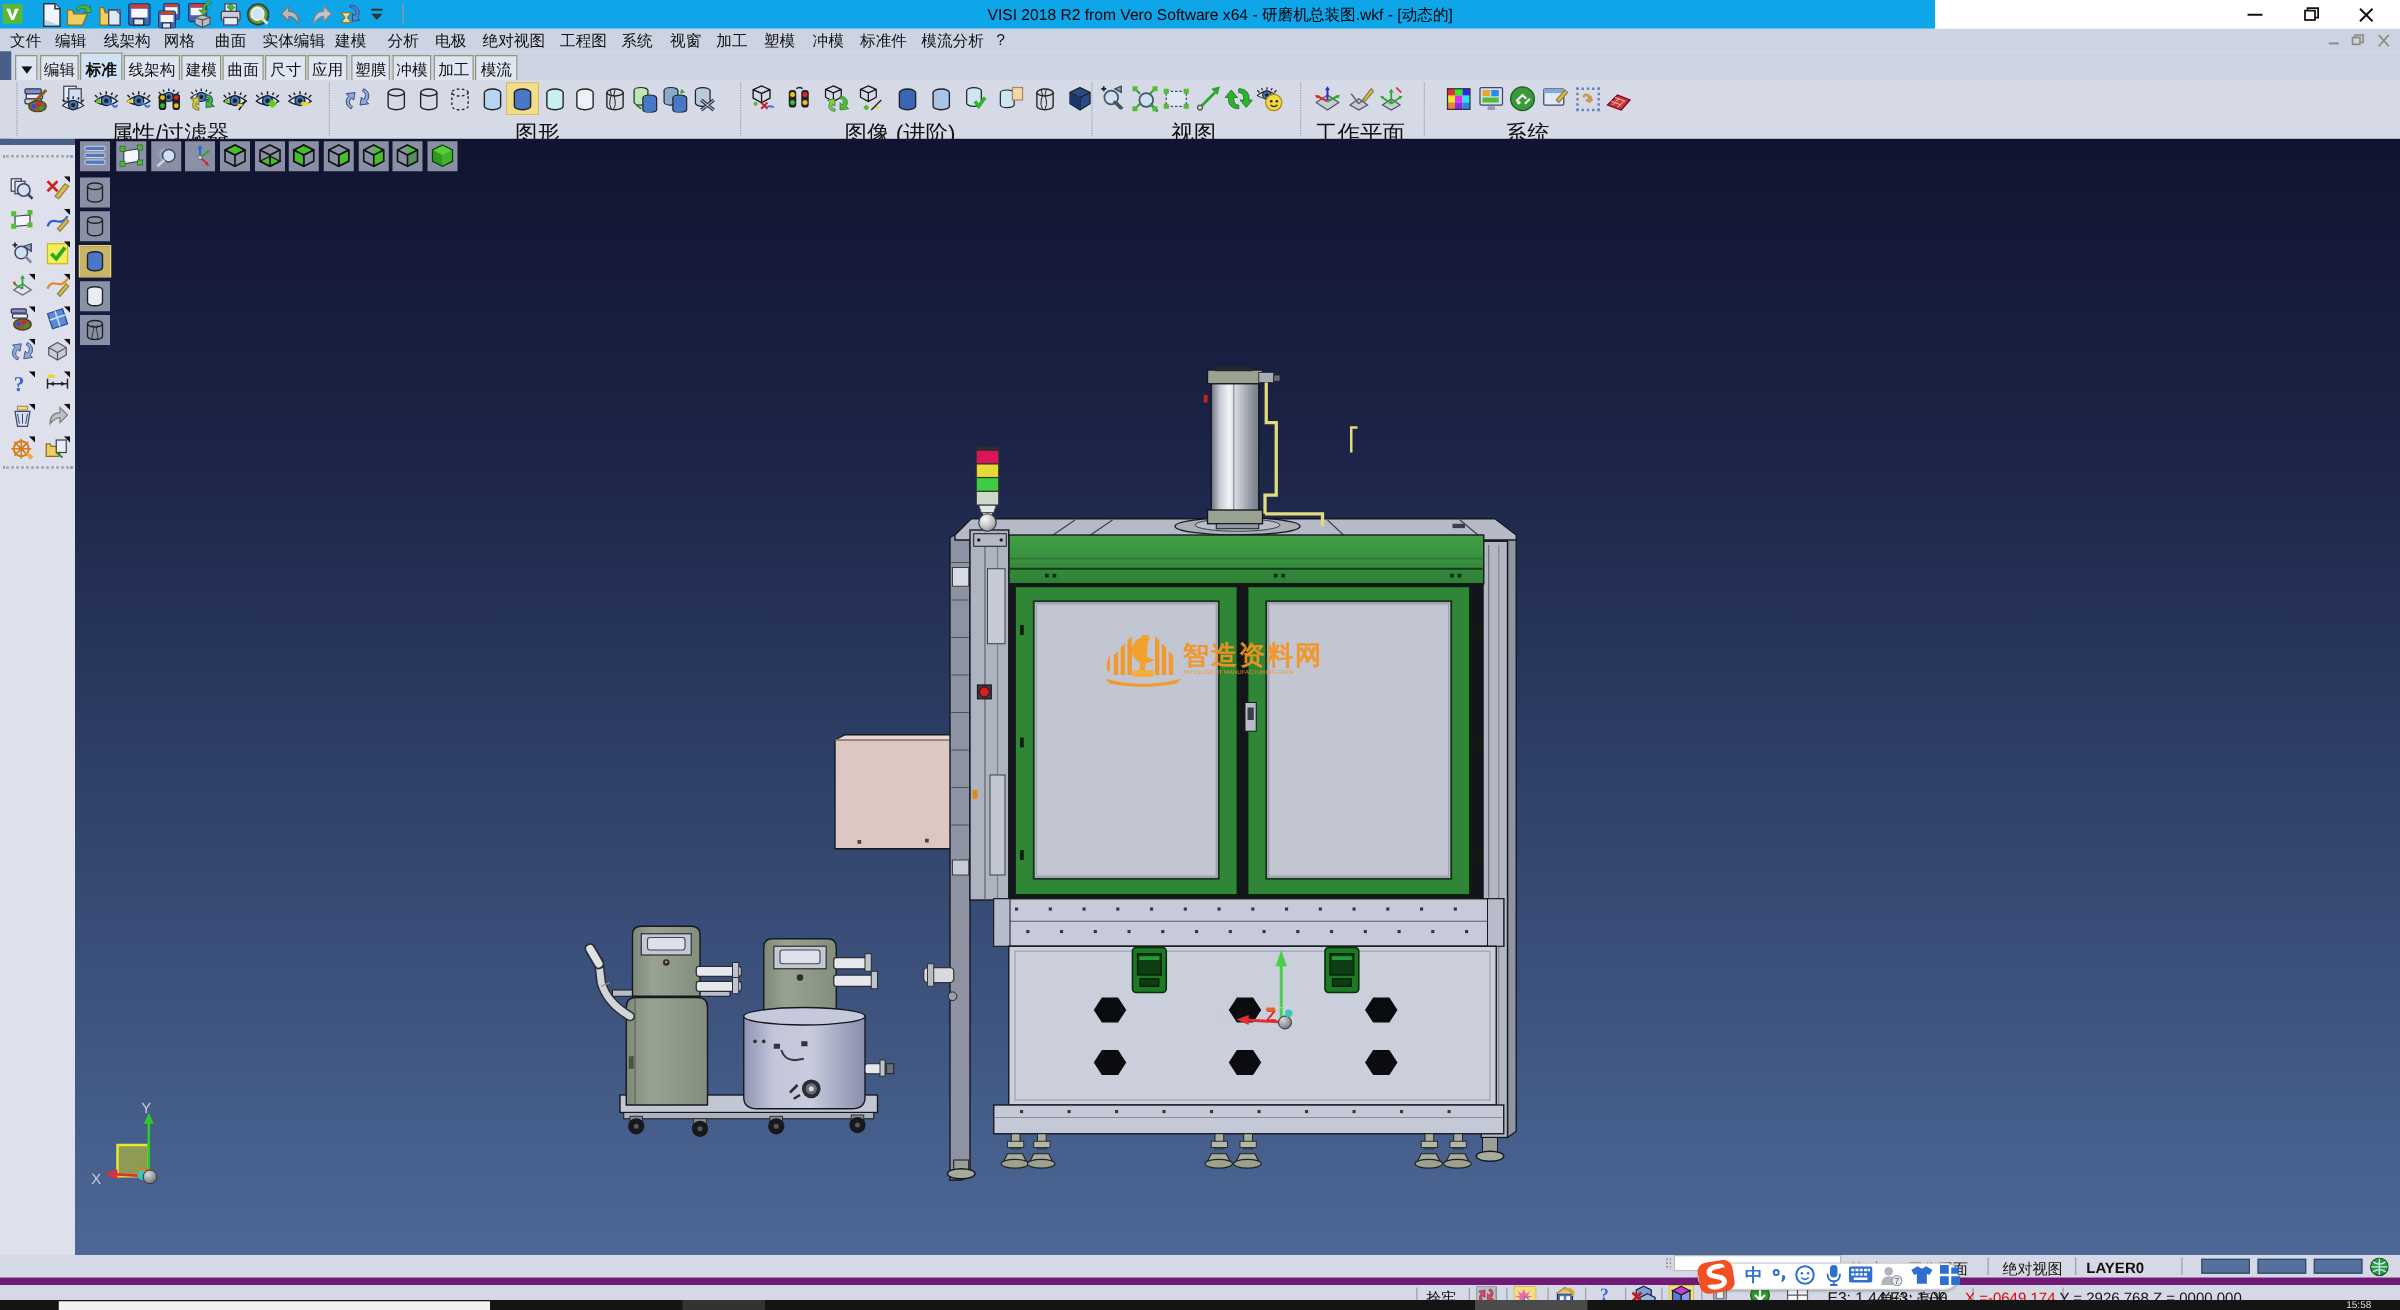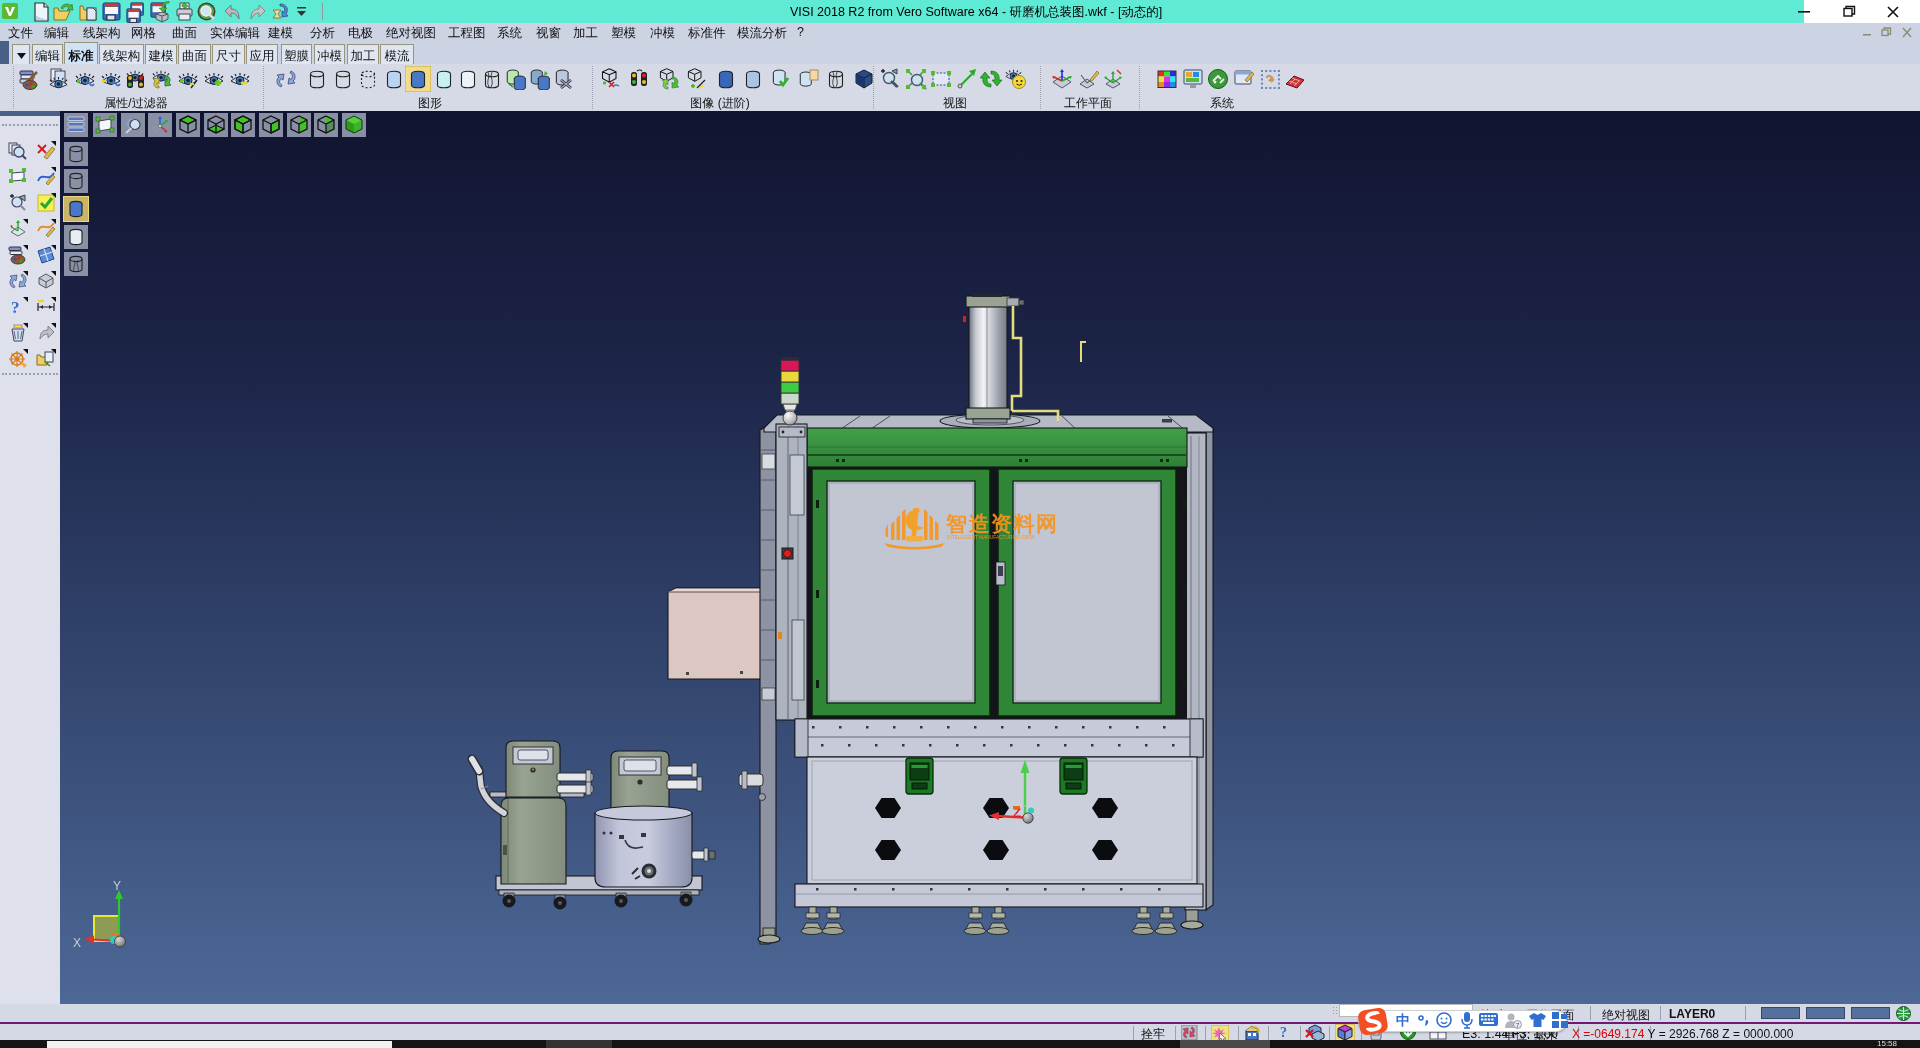--- a/index.html
+++ b/index.html
@@ -1,40 +1,40 @@
 <!DOCTYPE html>
 <html><head>
 <meta charset="utf-8">
 <style>
 html,body{margin:0;padding:0;width:1920px;height:1048px;overflow:hidden;background:#fff;
 font-family:"Liberation Sans",sans-serif;}
 *{box-sizing:border-box;}
 .abs{position:absolute;}
-#titlebar{position:absolute;left:0;top:0;width:1804px;height:23px;background:#5eead4;}
+#titlebar{position:absolute;left:0;top:0;width:1548px;height:23px;background:#0ea5e9;}
 #title-text{position:absolute;left:0;top:4px;width:100%;text-align:center;font-size:12.5px;color:#000;}
 #qat{position:absolute;left:30px;top:1px;height:22px;}
 #menubar{position:absolute;left:0;top:23px;width:1920px;height:18px;background:#ccd3e3;font-size:12.5px;color:#111;padding-left:40px;}
 #menubar span{position:absolute;top:2px;}
 #tabrow{position:absolute;left:0;top:41px;width:1920px;height:23px;background:#ccd3e3;}
 #leftdark{position:absolute;left:0;top:41px;width:9px;height:70px;background:#4a5f88;}
 .tab{position:absolute;top:3px;height:20px;background:#dfe6f2;border:1px solid #98957d;border-bottom:none;font-size:12.5px;color:#111;text-align:center;padding-top:3px;}
 .tab.sel{background:#cfe2f6;top:1px;height:22px;padding-top:5px;font-weight:bold;}
 #ribbon{position:absolute;left:0;top:64px;width:1920px;height:47px;background:#d5dae6;}
-.grplabel{position:absolute;top:31px;font-size:12px;color:#111;text-align:center;}
+.grplabel{position:absolute;top:31px;font-size:18px;color:#111;text-align:center;}
 .dotsep{position:absolute;top:2px;height:43px;width:1px;border-left:1px dotted #9aa0ae;}
 .ricon{position:absolute;top:4px;}
 #leftpanel{position:absolute;left:0;top:111px;width:60px;height:893px;background:#dee1eb;}
 #lp-dark{position:absolute;left:0;top:111px;width:60px;height:5px;background:#4a5f88;}
 .lpdot{position:absolute;left:2px;width:56px;height:0;border-top:2px dotted #9aa0ae;}
 #viewport{position:absolute;left:60px;top:111px;width:1860px;height:893px;
 background:linear-gradient(to bottom,#111430 0%,#1c2447 28%,#31436c 60%,#4d6896 100%);}
 .vbtn{position:absolute;width:24px;height:24px;background:rgba(148,155,175,0.92);display:flex;align-items:center;justify-content:center;}
 .vbtn.sel{background:#c9b469;outline:1px solid #e8d87a;}
 #status1{position:absolute;left:0;top:1004px;width:1920px;height:18px;background:#d4d9e5;font-size:12px;color:#111;}
-#status2{position:absolute;left:0;top:1022px;width:1920px;height:18px;background:#d4d9e5;border-top:2px solid #701a75;font-size:12px;color:#111;}
+#status2{position:absolute;left:0;top:1022px;width:1920px;height:18px;background:#d4d9e5;border-top:6px solid #701a75;font-size:12px;color:#111;}
 #taskbar{position:absolute;left:0;top:1040px;width:1920px;height:8px;background:#141414;}
 .vsep{position:absolute;top:2px;height:14px;width:1px;background:#9aa0ae;}
 </style>
 </head>
 <body>
 <div id="titlebar">
   <div id="title-text" style="text-align:left;left:790px;width:auto">VISI 2018 R2 from Vero Software x64 - 研磨机总装图.wkf - [动态的]</div>
   <svg class="abs" style="left:2px;top:3px" width="17" height="17">
       <rect x="0" y="0" width="16" height="16" rx="2" fill="#5cb832"></rect>
       <path d="M3 4 L7 13 L9 13 L13 4 L10 4 L8 10 L6 4 Z" fill="#fff"></path>

